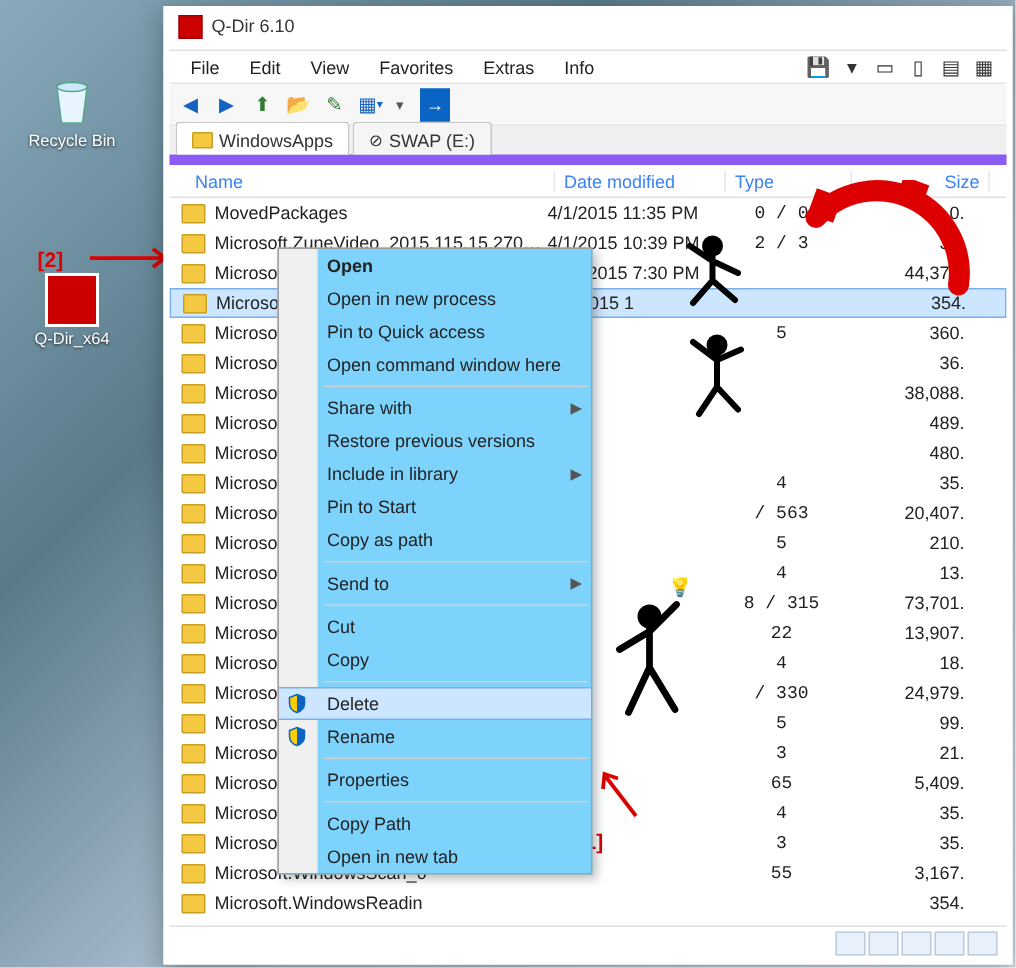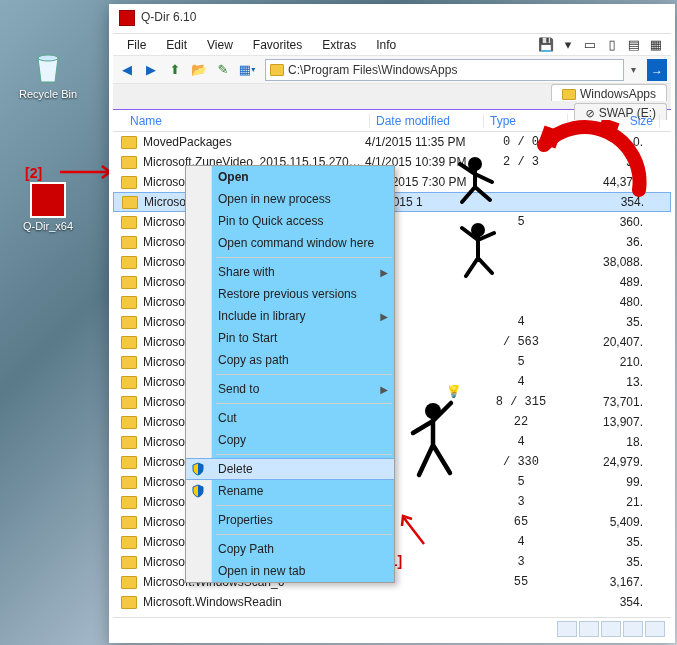--- a/index.html
+++ b/index.html
@@ -16,21 +16,21 @@
 .menubar { height: 22px; display: flex; align-items: center; padding: 0 4px; border-bottom: 1px solid #e5e5e5; }
 .menubar .mitem { font-size: 12px; color: #222; padding: 2px 10px; cursor: pointer; }
 .menubar .spacer { flex: 1; }
 .menubar .ticon { width: 18px; height: 18px; margin: 0 2px; display:inline-flex; align-items:center; justify-content:center; font-size:13px; color:#333; cursor:pointer;}
 
 .navbar { height: 28px; background: #f7f7f7; border-bottom: 1px solid #e5e5e5; display:flex; align-items:center; padding: 0 4px; gap:4px;}
 .navbar .nicon { width:20px; height:20px; display:inline-flex; align-items:center; justify-content:center; cursor:pointer; font-size:13px;}
 .addr { flex:1; height:22px; border:1px solid #a9b7c9; background:#fff; display:flex; align-items:center; padding:0 4px; font-size:12px; color:#333; margin-left:4px;}
 .addr .fld { width:14px; height:12px; background:#f5c842; border:1px solid #c9a020; margin-right:4px; border-radius:1px;}
 
-.tabs { height:26px; background:#f0f0f0; border-bottom:1px solid #8b5cf6; display:flex; align-items:flex-end; padding:0 4px; gap:2px;flex-direction:column;}
+.tabs { height:26px; background:#f0f0f0; border-bottom:7px solid #8b5cf6; display:flex; align-items:flex-end; padding:0 4px; gap:2px;}
 .tab { height:22px; background:#fff; border:1px solid #c5c5c5; border-bottom:none; padding:2px 10px 0; font-size:12px; color:#333; display:flex; align-items:center; gap:4px; cursor:pointer; border-radius:3px 3px 0 0;}
 .tab .ticon-folder { width:14px; height:11px; background:#f5c842; border:1px solid #c9a020; border-radius:1px;}
 .tab.inactive { background:#f5f5f5; }
 
 .colhead { height:22px; border-bottom:1px solid #e0e0e0; display:flex; align-items:center; font-size:12px; color:#3b82f6;justify-content:center; }
 .colhead .ch { padding:0 6px; border-right:1px solid #e8e8e8; cursor:pointer;}
 
 .filelist { position:relative; overflow:hidden; }
 .row { height:20px; display:flex; align-items:center; font-size:12px; color:#222; padding-left:8px; cursor:pointer;}
 .row.selected { background:#cde6ff; border:1px solid #7aafef; }
@@ -107,25 +107,20 @@
     <span class="ticon">▦</span>
   </div>
 
   <div class="navbar">
     <span class="nicon" style="color:#1565c0">◀</span>
     <span class="nicon" style="color:#1565c0">▶</span>
     <span class="nicon" style="color:#2e7d32">⬆</span>
     <span class="nicon">📂</span>
     <span class="nicon" style="color:#2e7d32">✎</span>
     <span class="nicon" style="color:#1565c0">▦<span style="font-size:8px">▾</span></span>
-    <div class="addr">
-      <div class="fld"></div>
-      <span>C:\Program Files\WindowsApps</span>
-      <div style="flex:1"></div>
-    </div>
     <span style="font-size:10px;color:#555;padding:0 3px;">▾</span>
     <div class="addr" style="flex:none;width:20px;justify-content:center;background:#0a64c4;color:#fff;border-color:#0a64c4;">→</div>
   </div>
 
   <div class="tabs">
     <div class="tab">
         <div class="ticon-folder"></div>
         <span>WindowsApps</span>
       </div>
     <div class="tab inactive">

